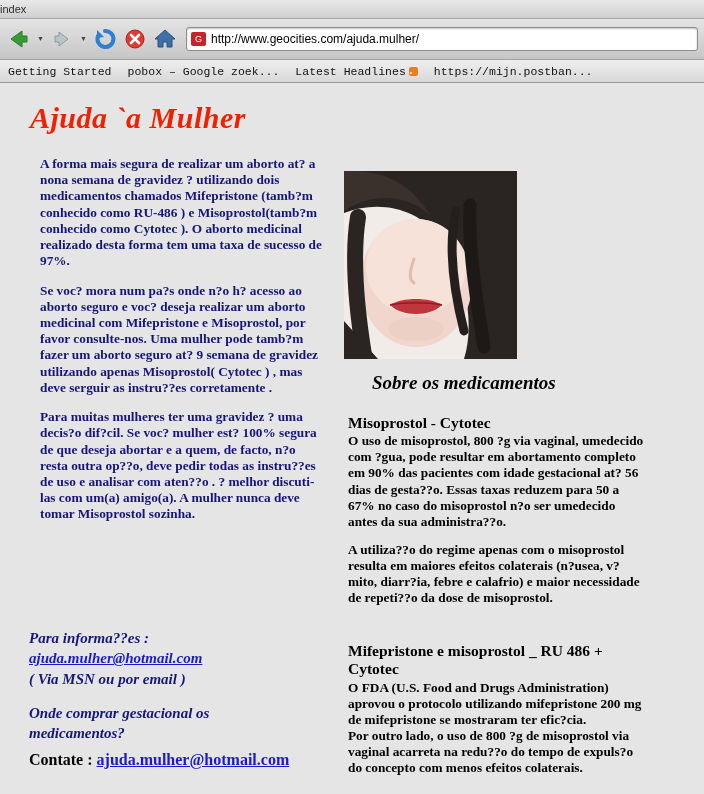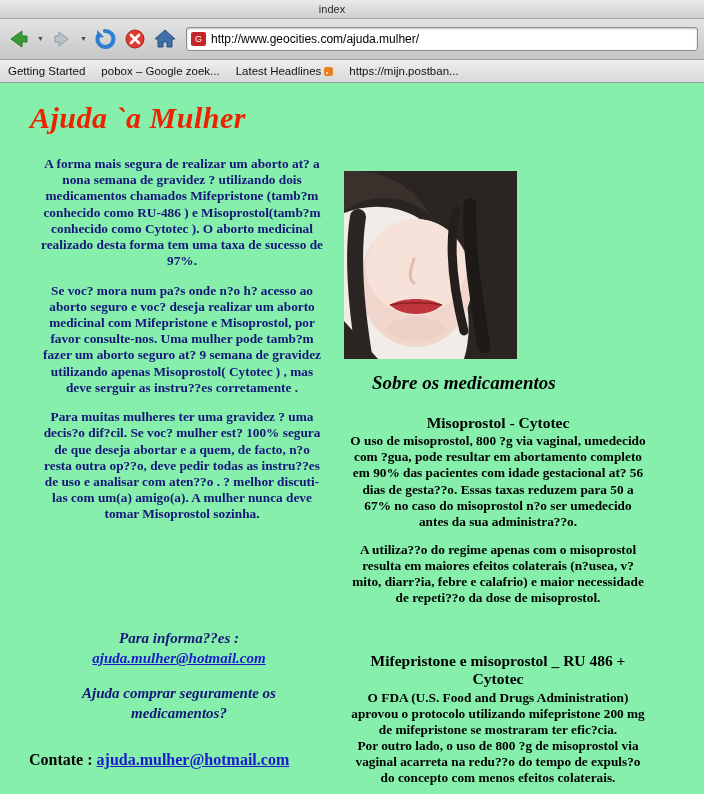--- a/index.html
+++ b/index.html
@@ -23,21 +23,21 @@
     flex-direction: column;
     background: #ffffff;
   }
 
   #title-bar {
     height: 18px;
     background: linear-gradient(to bottom, #e9e9e9, #cfcfcf);
     border-bottom: 1px solid #a8a8a8;
     display: flex;
     align-items: center;
-    justify-content: center;
+    justify-content: flex-start;
     padding-right: 40px;
     font-family: "Liberation Sans", sans-serif;
     font-size: 11px;
     color: #2b2b2b;
   }
 
   #nav-bar {
     height: 40px;
     background: linear-gradient(to bottom, #e4e4e4, #c6c6c6);
     border-bottom: 1px solid #a0a0a0;
@@ -105,21 +105,21 @@
   }
 
   #bookmarks-bar {
     height: 22px;
     background: linear-gradient(to bottom, #efefef, #d8d8d8);
     border-bottom: 1px solid #9a9a9a;
     display: flex;
     align-items: center;
     padding: 0 8px;
     gap: 16px;
-    font-family: Liberation Sans, sans-serif;
+    font-family: Liberation Mono, monospace;
     font-size: 11.5px;
     color: #111;
     white-space: nowrap;
   }
   .bookmark {
     display: flex;
     align-items: center;
     gap: 3px;
   }
   .rss-badge {
@@ -136,23 +136,22 @@
     left: 1.5px; bottom: 1.5px;
     width: 2.2px; height: 2.2px;
     background: #fff;
     border-radius: 50%;
   }
 
   
   #page {
     flex: 1;
     position: relative;
-    background: #86efac;
+    background: #e5e5e5;
     overflow: hidden;
-    text-align: center;
   }
 
   #page-inner {
     position: absolute;
     left: 0; top: 0;
     width: 704px;
   }
 
   #site-title {
     position: absolute;
@@ -355,30 +354,31 @@
         </svg>
       </div>
 
       <div id="right-heading">Sobre os medicamentos</div>
 
       <div id="right-col">
         <div class="sub-head">Misoprostol - Cytotec</div>
         <p class="body-bold">O uso de misoprostol, 800 ?g via vaginal, umedecido com ?gua, pode resultar em abortamento completo em 90% das pacientes com idade gestacional at? 56 dias de gesta??o. Essas taxas reduzem para 50 a 67% no caso do misoprostol n?o ser umedecido antes da sua administra??o.</p>
         <p class="body-bold">A utiliza??o do regime apenas com o misoprostol resulta em maiores efeitos colaterais (n?usea, v?mito, diarr?ia, febre e calafrio) e maior necessidade de repeti??o da dose de misoprostol.</p>
 
-        <div class="sub-head" style="margin-top:46px;">Mifepristone e misoprostol _ RU 486 + Cytotec</div>
+        <div class="sub-head" style="margin-top:36px;">Mifepristone e misoprostol _ RU 486 + Cytotec</div>
         <p class="body-bold tight">O FDA (U.S. Food and Drugs Administration) aprovou o protocolo utilizando mifepristone 200 mg de mifepristone se mostraram ter efic?cia.</p>
         <p class="body-bold">Por outro lado, o uso de 800 ?g de misoprostol via vaginal acarreta na redu??o do tempo de expuls?o do concepto com menos efeitos colaterais.</p>
       </div>
 
       <div id="contact-block">
         <div>Para informa??es :</div>
         <div class="link">ajuda.mulher@hotmail.com</div>
+        <div>( Via MSN ou por email )</div>
         <div class="spacer"></div>
-        <div>Ajuda comprar seguramente os</div>
+        <div>Onde comprar gestacional os</div>
         <div>medicamentos?</div>
       </div>
 
       <div id="contact-final">
         <span>Contate : </span><span class="link">ajuda.mulher@hotmail.com</span>
       </div>
 
     </div>
   </div>
 </div>

